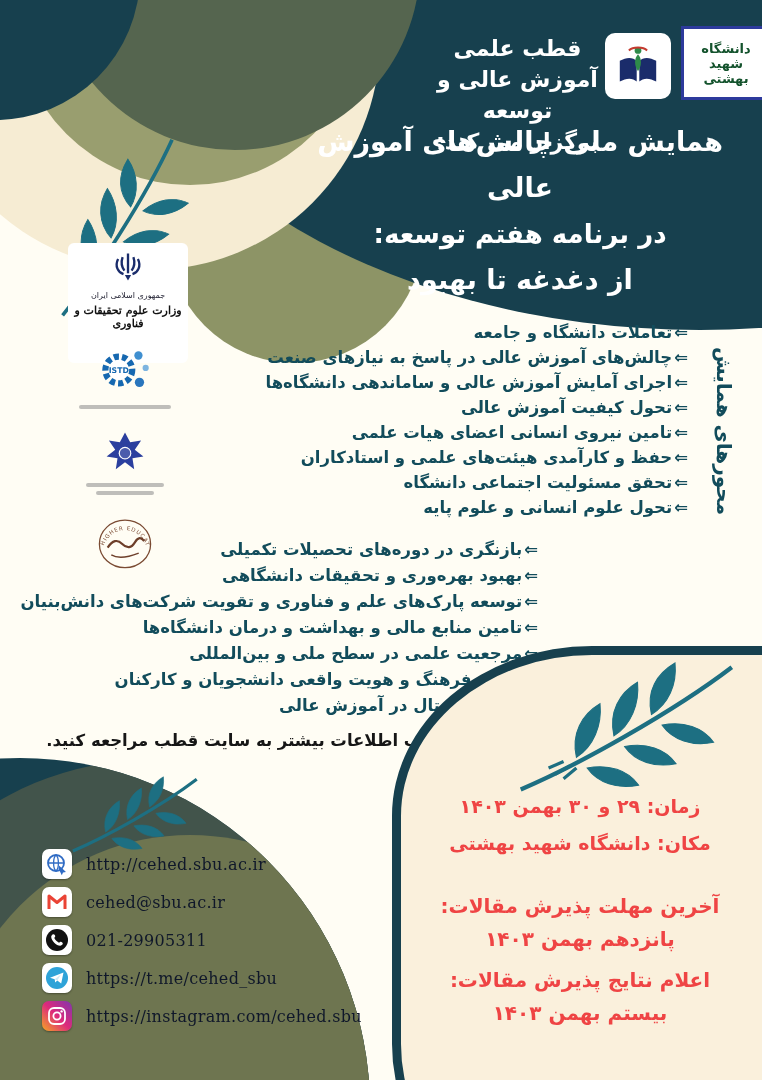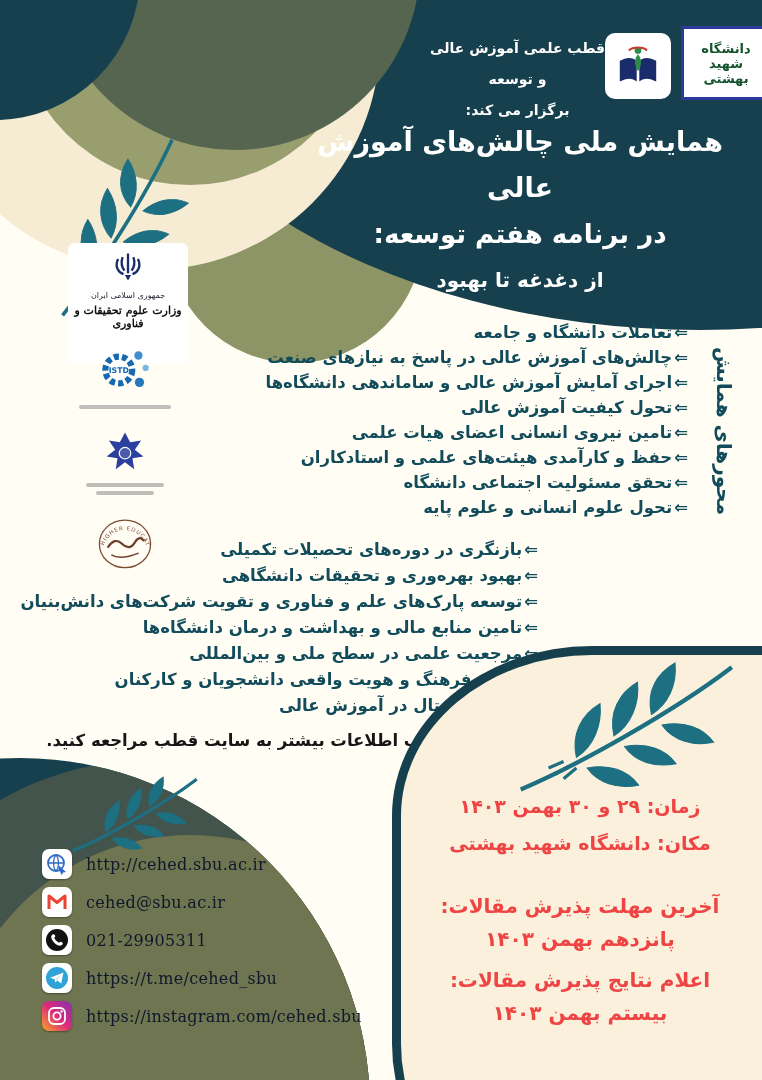--- a/index.html
+++ b/index.html
@@ -13,32 +13,32 @@
   
   .olive-disc-title{left:167px;top:107px;width:256px;height:256px;background:#8d9466;}
   .blob-top{left:100px;top:-450px;width:1200px;height:780px;border-radius:50%;background:#17404e;}
   .cream-disc{left:-80px;top:-190px;width:460px;height:460px;background:#f6ecd3;}
   .khaki-disc{left:15px;top:-165px;width:350px;height:350px;background:#999e6f;}
   .sage-disc{left:50px;top:-220px;width:370px;height:370px;background:#55654f;}
   .corner-teal-disc{left:-150px;top:-170px;width:290px;height:290px;background:#17404e;}
 
   
   .header-text{left:430px;top:33px;width:175px;text-align:center;color:#ffffff;
-    font-weight:bold;font-size:14px;line-height:31px;direction:rtl;}
+    font-weight:bold;font-size:22px;line-height:31px;direction:rtl;}
   .logo-tile{position:absolute;background:#fff;display:flex;align-items:center;justify-content:center;}
   .coe-logo{left:605px;top:33px;width:66px;height:66px;border-radius:10px;}
   .sbu-logo{left:681px;top:26px;width:90px;height:74px;box-shadow:inset 0 0 0 3px #2d3a9c;
     color:#14532d;font-weight:bold;font-size:13px;line-height:15px;text-align:center;direction:rtl;}
   .sbu-logo span{display:block;padding:4px;}
 
   
   .title{left:280px;top:119px;width:480px;text-align:center;color:#ffffff;direction:rtl;}
   .title .l1{font-size:27px;font-weight:bold;line-height:46px;}
   .title .l2{font-size:26px;font-weight:bold;line-height:46px;}
-  .title .l3{font-size:20px;font-weight:bold;line-height:46px;}
+  .title .l3{font-size:27px;font-weight:bold;line-height:46px;}
 
   
   .ministry-card{left:68px;top:243px;width:120px;height:120px;background:#fff;border-radius:6px;
     text-align:center;color:#1a2c6b;direction:rtl;}
   .ministry-card .cap1{font-size:8px;margin-top:2px;color:#223;}
   .ministry-card .cap2{font-size:11px;font-weight:bold;margin-top:4px;color:#111;
     font-family:"DejaVu Serif","Liberation Serif",serif;}
   .org-logos{left:60px;top:345px;width:130px;text-align:center;}
   .squiggle{height:4px;background:#8a8a8a;border-radius:2px;margin:4px auto;opacity:.55;}
 

